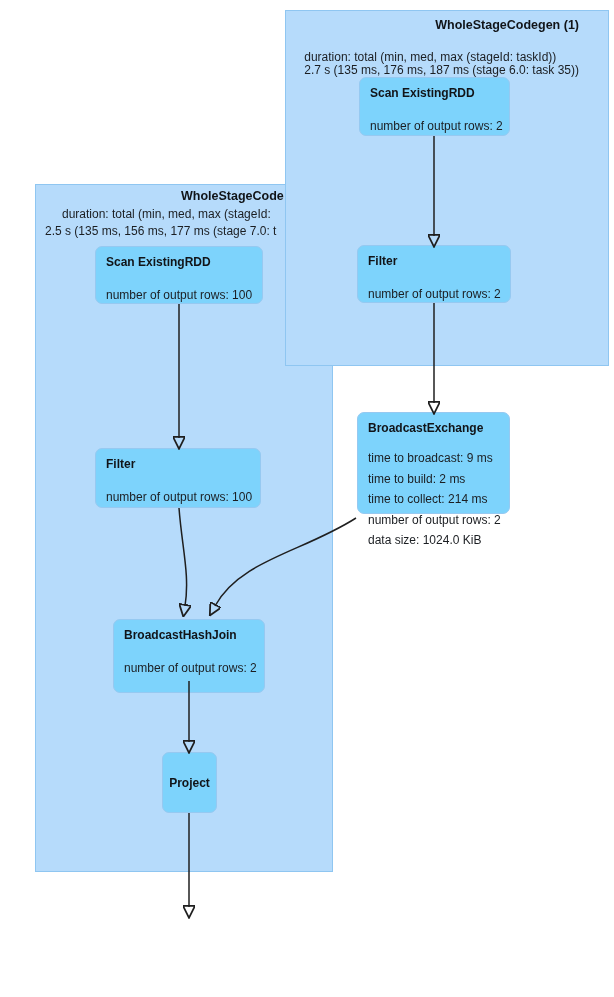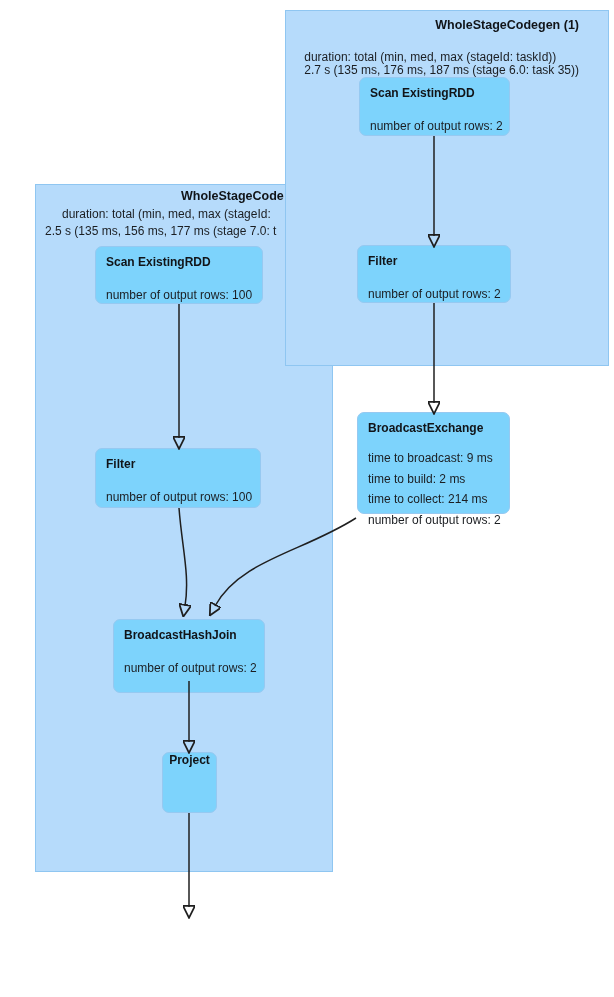--- a/index.html
+++ b/index.html
@@ -21,21 +21,21 @@
   .cluster-left .cluster-title { top:4px; left:145px; }
   .cluster-left .dur1 { top:23px; left:26px; }
   .cluster-left .dur2 { top:40px; left:9px; }
   .node {
     position:absolute; background:#7dd3fc; border:1px solid #96c9f1; border-radius:7px;
     z-index:10; padding:8px 10px; font-size:12px;
   }
   .node .node-title { font-weight:bold; font-size:12px; color:#111418; white-space:nowrap; }
   .node .node-metric { margin-top:19px; white-space:nowrap; color:#1b1e22; }
   .node .metric-list { margin-top:13px; line-height:20.5px; white-space:nowrap; color:#1b1e22; }
-  .node.centered { display:flex; align-items:flex-start; justify-content:center; padding:0; }
+  .node.centered { display:flex; align-items:center; justify-content:center; padding:0; }
   .n-scan1   { left:359px; top:77px;  width:151px; height:59px; }
   .n-filter1 { left:357px; top:245px; width:154px; height:58px; }
   .n-bx      { left:357px; top:412px; width:153px; height:102px; }
   .n-scan2   { left:95px;  top:246px; width:168px; height:58px; }
   .n-filter2 { left:95px;  top:448px; width:166px; height:60px; }
   .n-bhj     { left:113px; top:619px; width:152px; height:74px; }
   .n-project { left:162px; top:752px; width:55px;  height:61px; }
   .n-asp     { left:127px; top:917px; width:125px; height:60px; }
   svg.edges {
     position:absolute; left:0; top:0; width:614px; height:997px;
@@ -72,20 +72,21 @@
     <div class="node-metric">number of output rows: 2</div>
   </div>
 
   <div class="node n-bx">
     <div class="node-title">BroadcastExchange</div>
     <div class="metric-list">
       <div>time to broadcast: 9 ms</div>
       <div>time to build: 2 ms</div>
       <div>time to collect: 214 ms</div>
       <div>number of output rows: 2</div>
+      <div>data size: 1024.0 KiB</div>
     </div>
   </div>
 
   <div class="node n-scan2">
     <div class="node-title">Scan ExistingRDD</div>
     <div class="node-metric">number of output rows: 100</div>
   </div>
 
   <div class="node n-filter2">
     <div class="node-title">Filter</div>

